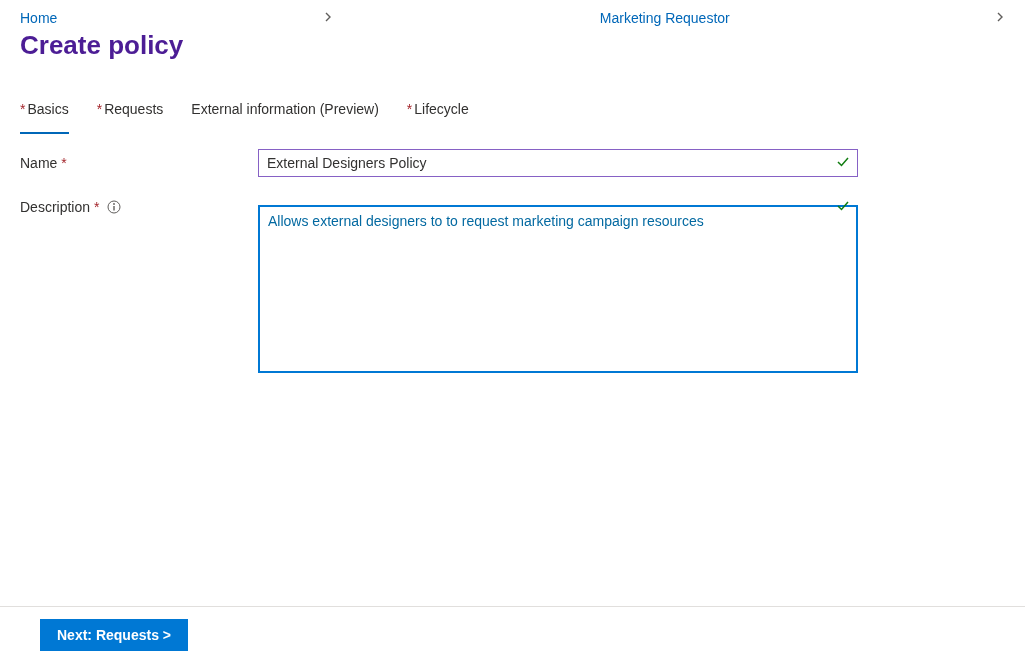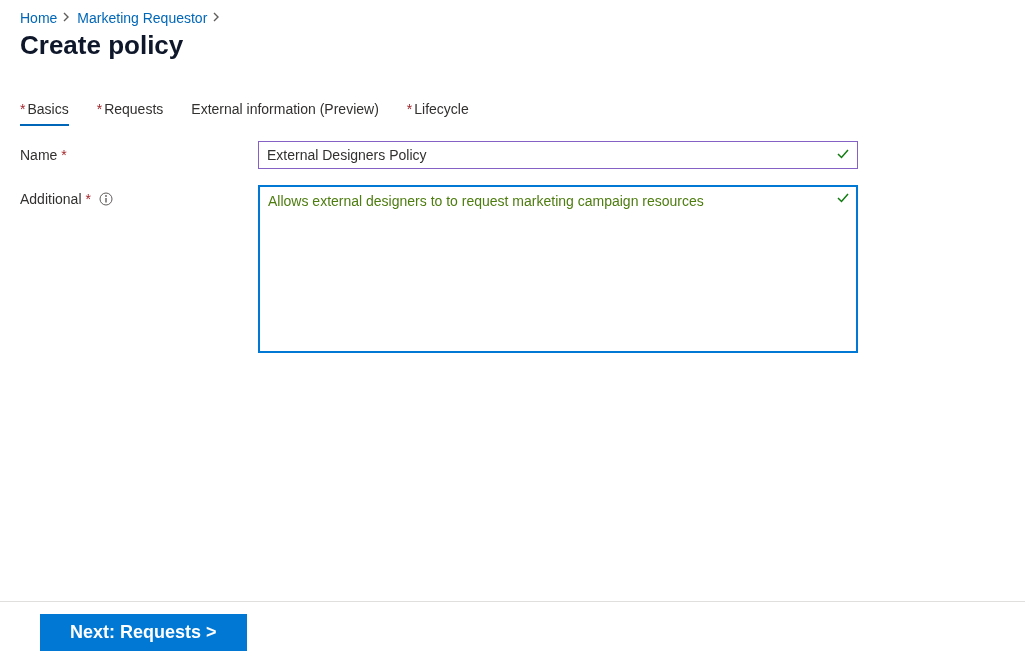--- a/index.html
+++ b/index.html
@@ -16,44 +16,45 @@
     padding: 10px 20px 0 20px;
     position: relative;
     min-height: 663px;
   }
   .breadcrumb {
     display: flex;
     align-items: center;
     gap: 6px;
     font-size: 14px;
     margin-bottom: 4px;
+    justify-content: space-between;
   }
   .breadcrumb a {
     color: #0067b8;
     text-decoration: none;
     cursor: pointer;
   }
   .breadcrumb .chev {
     color: #605e5c;
     font-size: 12px;
   }
   h1.page-title {
     font-size: 26px;
     font-weight: 600;
     margin: 4px 0 40px 0;
-    color: #0f172a;
+    color: #4c1d95;
   }
   .tabs {
     display: flex;
     gap: 28px;
     border-bottom: none;
     margin-bottom: 16px;
   }
   .tab {
-    padding-bottom: 8px;
+    padding-bottom: 16px;
     cursor: pointer;
     color: #323130;
     position: relative;
   }
   .tab.active {
     font-weight: 400;
   }
   .tab.active::after {
     content: "";
     position: absolute;
@@ -120,23 +121,24 @@
     color: #323130;
     outline: none;
   }
   .field-wrap textarea {
     width: 100%;
     height: 168px;
     padding: 6px 30px 6px 8px;
     border: 2px solid #0078d4;
     font-family: inherit;
     font-size: 14px;
-    color: #4d7c0f;
+    color: #0369a1;
     outline: none;
     resize: none;
+    margin-top: 12px;
   }
   .check {
     position: absolute;
     right: 8px;
     top: 6px;
     color: #107c10;
     pointer-events: none;
   }
   .footer-bar {
     position: absolute;
@@ -144,22 +146,22 @@
     right: 0;
     bottom: 0;
     padding: 12px 40px;
     border-top: 1px solid #e1dfdd;
     background: #fff;
   }
   .primary-btn {
     background: #0078d4;
     color: #ffffff;
     border: none;
-    padding: 8px 30px;
-    font-size: 18px;
+    padding: 8px 17px;
+    font-size: 14px;
     font-weight: 600;
     cursor: pointer;
     font-family: inherit;
   }
 </style>
 </head>
 <body>
 
 <div class="page">
 
@@ -206,21 +208,21 @@
       <span class="check">
         <svg width="14" height="14" viewBox="0 0 14 14">
             <path d="M2 7 L5.5 10.5 L12 3" stroke="#107c10" stroke-width="1.5" fill="none"></path>
           </svg>
       </span>
     </div>
   </div>
 
   <div class="form-row">
     <div class="form-label">
-      <span>Additional</span>
+      <span>Description</span>
       <span class="star">*</span>
       <span class="info-icon">
         <svg width="14" height="14" viewBox="0 0 14 14">
             <circle cx="7" cy="7" r="6" stroke="#605e5c" stroke-width="1" fill="none"></circle>
             <circle cx="7" cy="4" r="0.9" fill="#605e5c"></circle>
             <rect x="6.3" y="6" width="1.4" height="4.5" fill="#605e5c"></rect>
           </svg>
       </span>
     </div>
     <div class="field-wrap">

